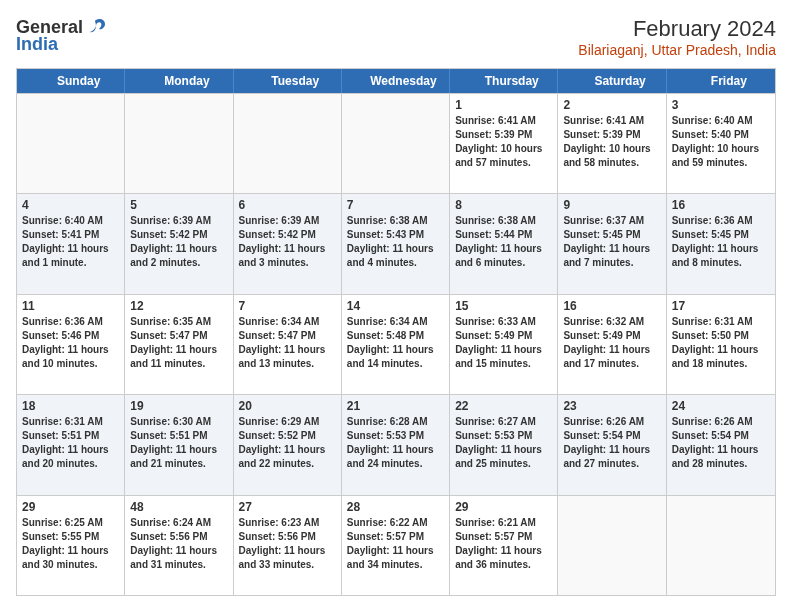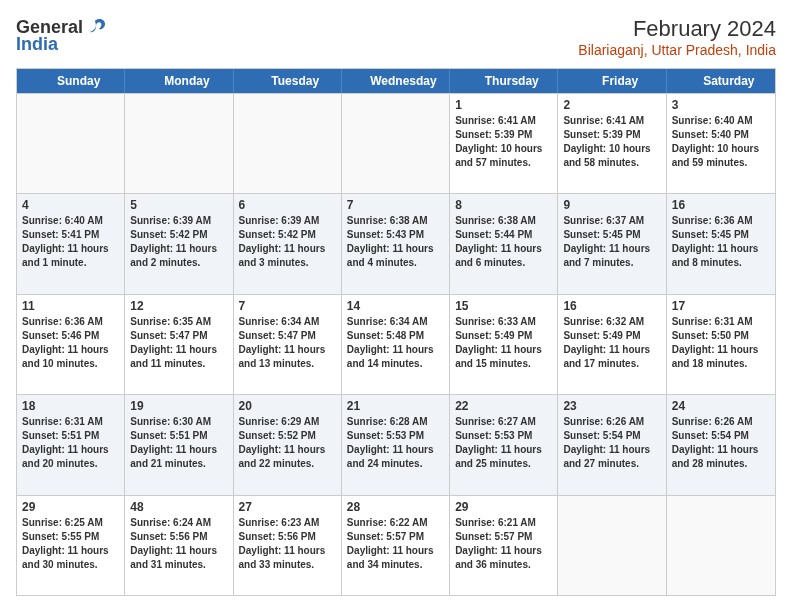--- a/index.html
+++ b/index.html
@@ -119,22 +119,22 @@
     </div>
   </div>
 
   <div class="calendar">
     <div class="cal-header">
       <div class="cal-header-cell">Sunday</div>
       <div class="cal-header-cell">Monday</div>
       <div class="cal-header-cell">Tuesday</div>
       <div class="cal-header-cell">Wednesday</div>
       <div class="cal-header-cell">Thursday</div>
+      <div class="cal-header-cell">Saturday</div>
       <div class="cal-header-cell">Friday</div>
-      <div class="cal-header-cell">Saturday</div>
     </div>
     <div class="cal-body" id="cal-body">
         <div class="cal-row">
           <div class="cal-cell empty"></div>
           <div class="cal-cell empty"></div>
           <div class="cal-cell empty"></div>
           <div class="cal-cell empty"></div>
           <div class="cal-cell">
             <span class="day-number">1</span>
             <div class="day-info">Sunrise: 6:41 AM<br>Sunset: 5:39 PM<br>Daylight: 10 hours<br>and 57 minutes.</div>

